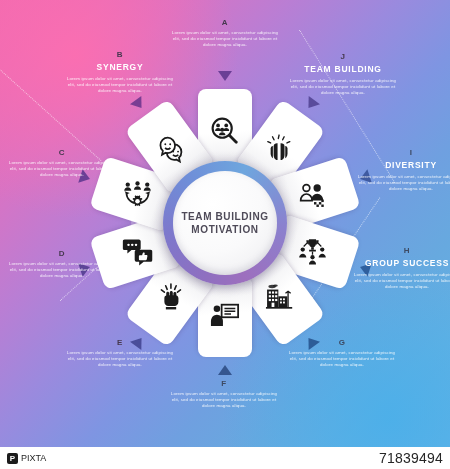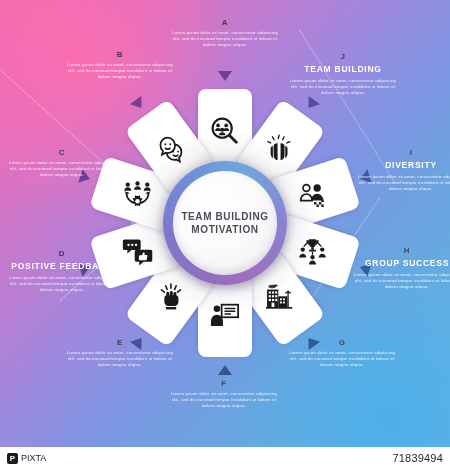--- a/index.html
+++ b/index.html
@@ -205,21 +205,21 @@
   #footer-brand {
     display: flex;
     align-items: center;
     gap: 3px;
     font-size: 9px;
     color: #262626;
     font-weight: 400;
   }
   #footer-spacer { flex: 1; }
   #footer-id {
-    font-size: 11px;
+    font-size: 14px;
     color: #262626;
     letter-spacing: 0.2px;
   }
   .pix-mark {
     width: 11px; height: 11px;
     border-radius: 2px;
     background: #1c1c1c;
     color: #fff;
     font-size: 8px;
     line-height: 11px;
@@ -460,29 +460,29 @@
     <div class="callout light" style="left: 170px; top: 379px;">
       <div class="co-letter">F</div>
       <div class="co-body">Lorem ipsum dolor sit amet, consectetur adipiscing elit, sed do eiusmod tempor incididunt ut labore et dolore magna aliqua.</div>
     </div>
     <div class="callout" style="left: 66px; top: 338px;">
       <div class="co-letter">E</div>
       <div class="co-body">Lorem ipsum dolor sit amet, consectetur adipiscing elit, sed do eiusmod tempor incididunt ut labore et dolore magna aliqua.</div>
     </div>
     <div class="callout" style="left: 8px; top: 249px;">
       <div class="co-letter">D</div>
-      <div class="co-title">POSITIVE FEEDBACK</div>
       <div class="co-body">Lorem ipsum dolor sit amet, consectetur adipiscing elit, sed do eiusmod tempor incididunt ut labore et dolore magna aliqua.</div>
     </div>
     <div class="callout" style="left: 8px; top: 148px;">
       <div class="co-letter">C</div>
       <div class="co-body">Lorem ipsum dolor sit amet, consectetur adipiscing elit, sed do eiusmod tempor incididunt ut labore et dolore magna aliqua.</div>
     </div>
     <div class="callout" style="left: 66px; top: 50px;">
       <div class="co-letter">B</div>
+      <div class="co-title">SYNERGY</div>
       <div class="co-body">Lorem ipsum dolor sit amet, consectetur adipiscing elit, sed do eiusmod tempor incididunt ut labore et dolore magna aliqua.</div>
     </div>
     <div id="footer">
     <div id="footer-brand">
       <span class="pix-mark">P</span>
       <span>PIXTA</span>
     </div>
     <div id="footer-spacer"></div>
     <div id="footer-id">71839494</div>
   </div>

